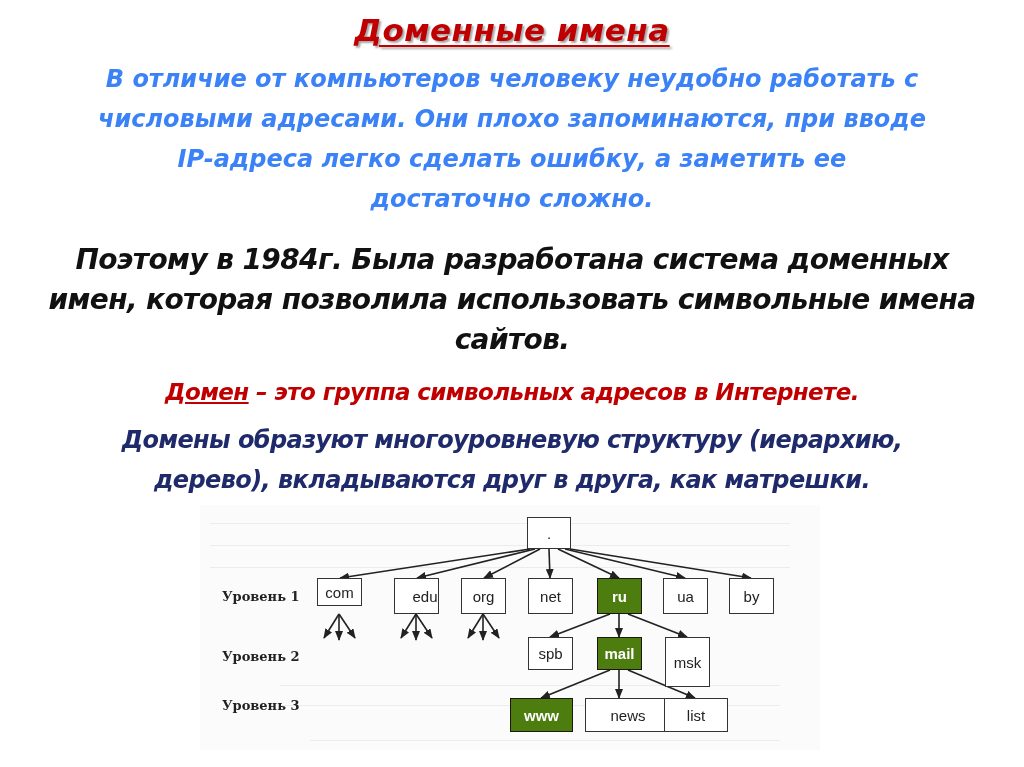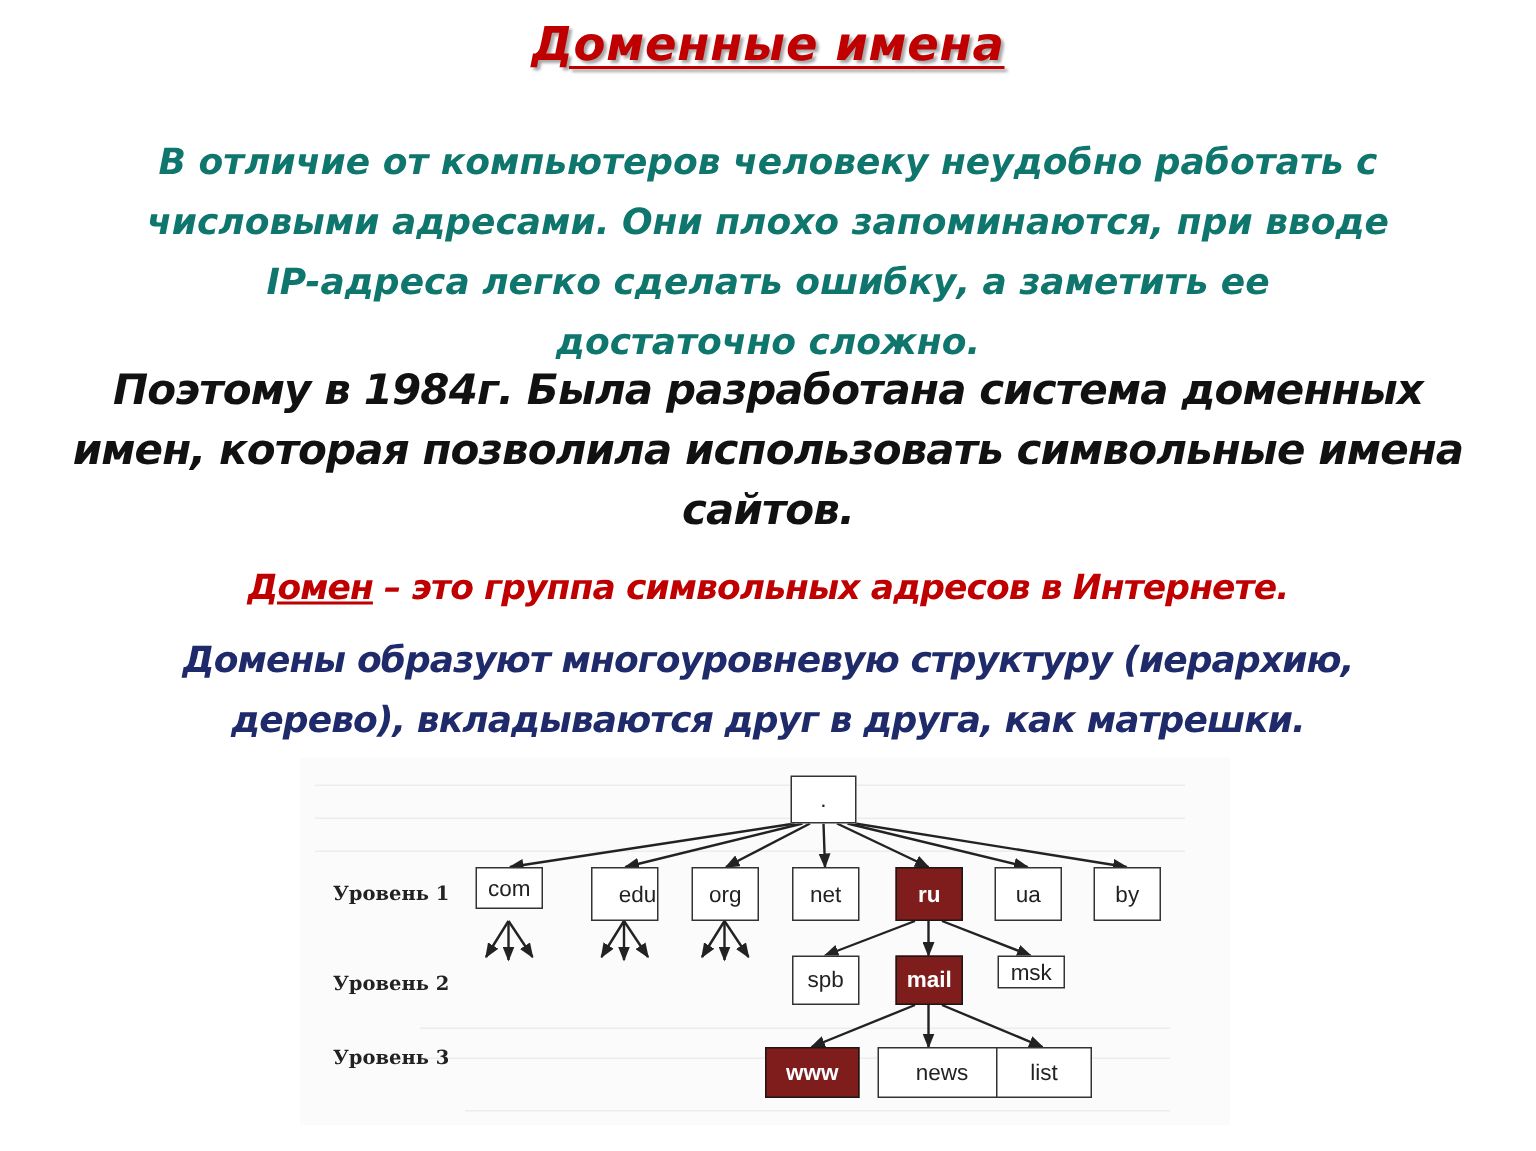--- a/index.html
+++ b/index.html
@@ -5,33 +5,33 @@
   html, body { margin:0; padding:0; }
   body { width:1024px; height:767px; background:#ffffff; position:relative; overflow:hidden;
          font-family:"DejaVu Sans", sans-serif; }
   .slide { position:absolute; left:0; top:0; width:1024px; height:767px; background:#fff; }
   .title { position:absolute; left:0; width:1024px; top:12px; text-align:center;
            font-family:"DejaVu Sans", sans-serif; font-style:italic; font-weight:bold;
            font-size:31px; color:#c00000; text-decoration:underline; text-decoration-thickness:2px;
            text-underline-offset:4px; text-shadow:2px 2px 2px rgba(0,0,0,0.35); letter-spacing:0.5px; }
   .para { position:absolute; left:30px; width:964px; text-align:center; font-style:italic; font-weight:bold;
           font-family:"DejaVu Sans", sans-serif; }
-  .p1 { top:88px; font-size:24px; line-height:40px; color:#0f766e; }
+  .p1 { top:59px; font-size:24px; line-height:40px; color:#3b82f6; }
   .p2 { top:240px; font-size:28px; line-height:40px; color:#111; letter-spacing:-0.6px; }
   .p3 { top:372px; font-size:23px; line-height:40px; color:#c00000; letter-spacing:-0.6px; }
   .p3 .u { text-decoration:underline; }
   .p4 { top:420px; font-size:24px; line-height:40px; color:#1f2a6b; letter-spacing:-0.6px; }
   .diagram { position:absolute; left:200px; top:505px; width:620px; height:245px;
              background:#fbfbfb; }
   .diagram svg { position:absolute; left:0; top:0; }
   .lvl { position:absolute; font-family:"DejaVu Serif", serif; font-weight:bold; font-size:13px; color:#222; }
   .node { position:absolute; box-sizing:border-box; border:1.5px solid #333; background:#fff;
           display:flex; align-items:center; justify-content:center;
           font-family:"Liberation Sans", sans-serif; font-size:15px; color:#222; }
-  .node.dark { background:#7f1d1d; color:#fff; font-weight:bold; border-color:#1b1714; }
+  .node.dark { background:#4d7c0f; color:#fff; font-weight:bold; border-color:#1b1714; }
   .ghost { position:absolute; left:0; height:1px; background:rgba(0,0,0,0.06); }
 </style>
 </head>
 <body>
 
 <div class="slide">
 
   <div class="title">Доменные имена</div>
 
   <div class="para p1">
@@ -112,20 +112,20 @@
     <div class="node" style="left:117px;top:73px;width:45px;height:28px;">com</div>
     <div class="node" style="left:194px;top:73px;width:45px;height:36px;padding-left:17px;">edu</div>
     <div class="node" style="left:261px;top:73px;width:45px;height:36px;">org</div>
     <div class="node" style="left:328px;top:73px;width:45px;height:36px;">net</div>
     <div class="node dark" style="left:397px;top:73px;width:45px;height:36px;">ru</div>
     <div class="node" style="left:463px;top:73px;width:45px;height:36px;">ua</div>
     <div class="node" style="left:529px;top:73px;width:45px;height:36px;">by</div>
 
     <div class="node" style="left:328px;top:132px;width:45px;height:33px;">spb</div>
     <div class="node dark" style="left:397px;top:132px;width:45px;height:33px;">mail</div>
-    <div class="node" style="left:465px;top:132px;width:45px;height:22px;">msk</div>
+    <div class="node" style="left:465px;top:132px;width:45px;height:50px;">msk</div>
 
     <div class="node dark" style="left:310px;top:193px;width:63px;height:34px;">www</div>
     <div class="node" style="left:385px;top:193px;width:86px;height:34px;">news</div>
     <div class="node" style="left:464px;top:193px;width:64px;height:34px;">list</div>
   </div>
 
 </div>
 
 </body></html>

